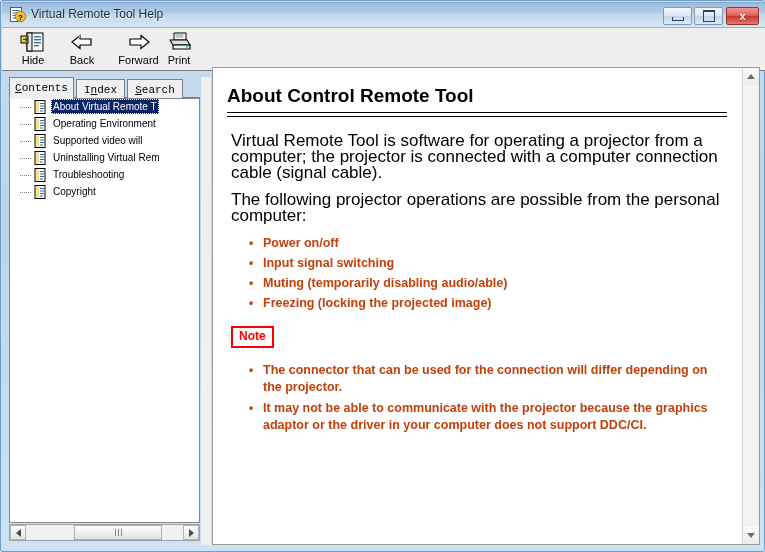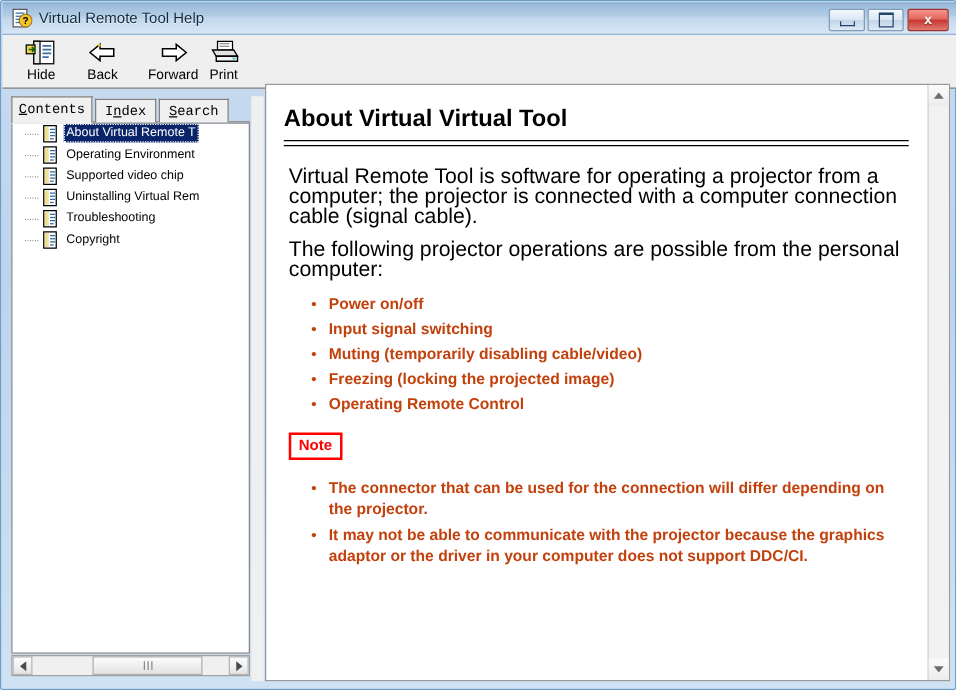--- a/index.html
+++ b/index.html
@@ -420,21 +420,21 @@
             <span class="tree-dots"></span>
           </span>
         <svg class="tree-icon" viewBox="0 0 16 16">
           <rect x="3" y="1.5" width="10" height="13" fill="#ffffff" stroke="#000000" stroke-width="1"></rect>
           <rect x="4" y="2.5" width="3" height="11" fill="#f2e08a"></rect>
           <rect x="8" y="4" width="4" height="1" fill="#2a6aa8"></rect>
           <rect x="8" y="6.5" width="4" height="1" fill="#2a6aa8"></rect>
           <rect x="8" y="9" width="4" height="1" fill="#2a6aa8"></rect>
           <rect x="8" y="11.5" width="3" height="1" fill="#2a6aa8"></rect>
         </svg>
-        <span class="tree-label">Supported video chip</span>
+        <span class="tree-label">Supported video will</span>
       </div>
 
 
       <div class="tree-row">
         <span class="tree-indent">
             <span class="tree-dots"></span>
           </span>
         <svg class="tree-icon" viewBox="0 0 16 16">
           <rect x="3" y="1.5" width="10" height="13" fill="#ffffff" stroke="#000000" stroke-width="1"></rect>
           <rect x="4" y="2.5" width="3" height="11" fill="#f2e08a"></rect>
@@ -494,32 +494,31 @@
         </div>
     </div>
 
   </div>
 
   <div id="splitter"></div>
 
   <div id="contentpane">
     <div id="doc">
 
-      <div id="doc-title">About Virtual Virtual Tool</div>
+      <div id="doc-title">About Control Remote Tool</div>
       <div id="doc-rule"></div>
 
       <p class="para">Virtual Remote Tool is software for operating a projector from a computer; the projector is connected with a computer connection cable (signal cable).</p>
       <p class="para">The following projector operations are possible from the personal computer:</p>
 
       <ul class="doc-list">
         <li>Power on/off</li>
         <li>Input signal switching</li>
-        <li>Muting (temporarily disabling cable/video)</li>
+        <li>Muting (temporarily disabling audio/able)</li>
         <li>Freezing (locking the projected image)</li>
-        <li>Operating Remote Control</li>
       </ul>
 
       <div id="note-badge">Note</div>
 
       <ul class="doc-list note-list">
         <li>The connector that can be used for the connection will differ depending on the projector.</li>
         <li>It may not be able to communicate with the projector because the graphics adaptor or the driver in your computer does not support DDC/CI.</li>
       </ul>
 
     </div>

